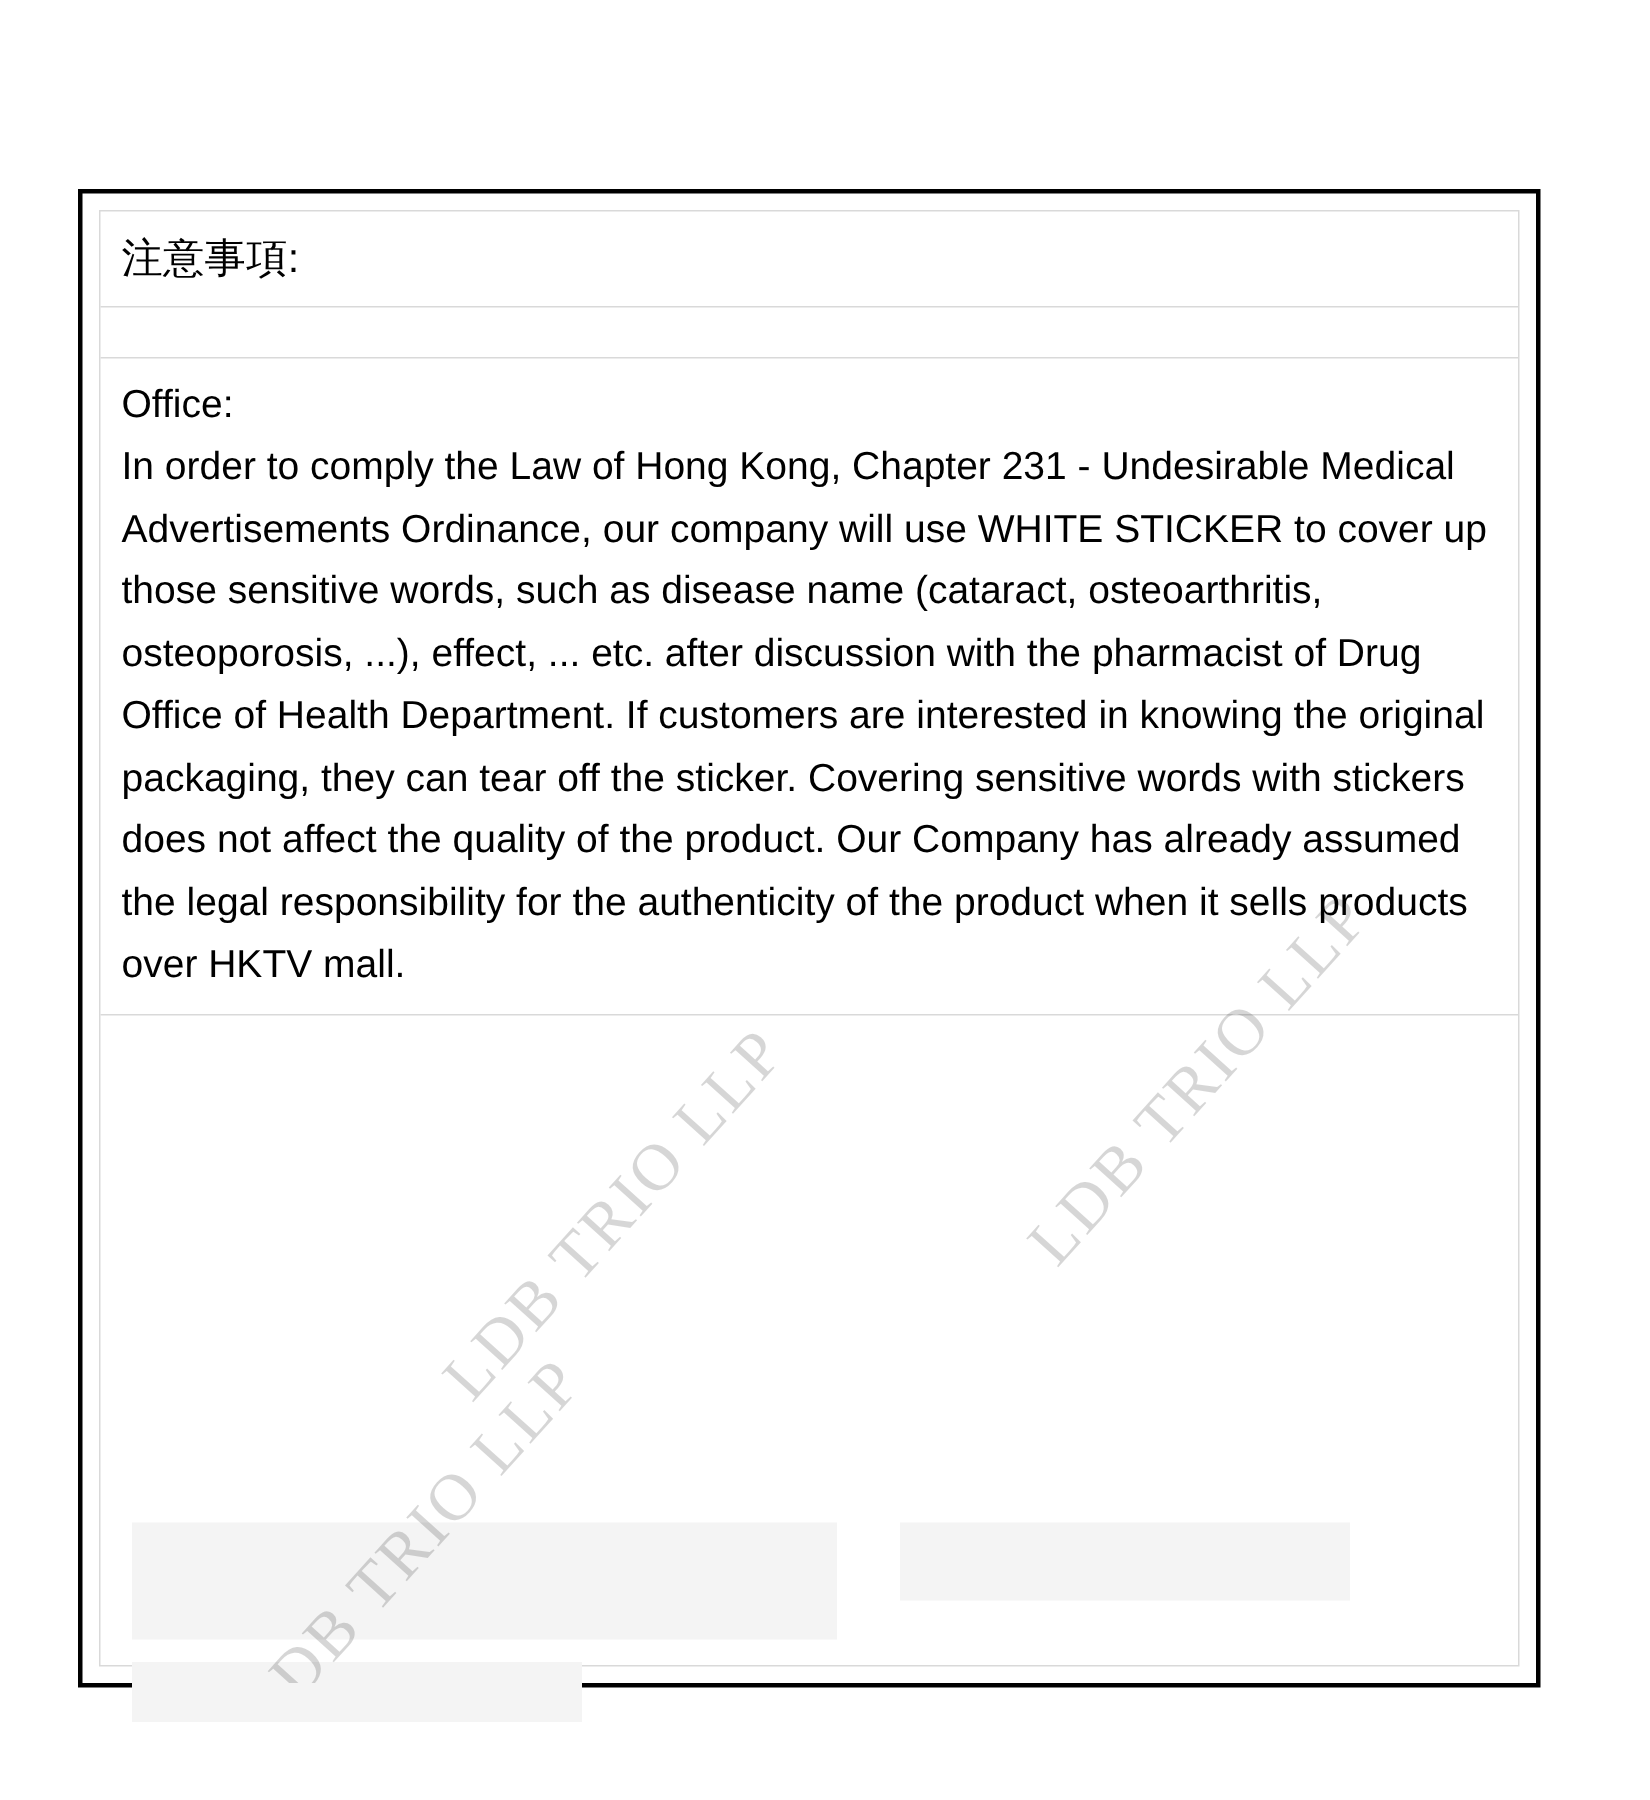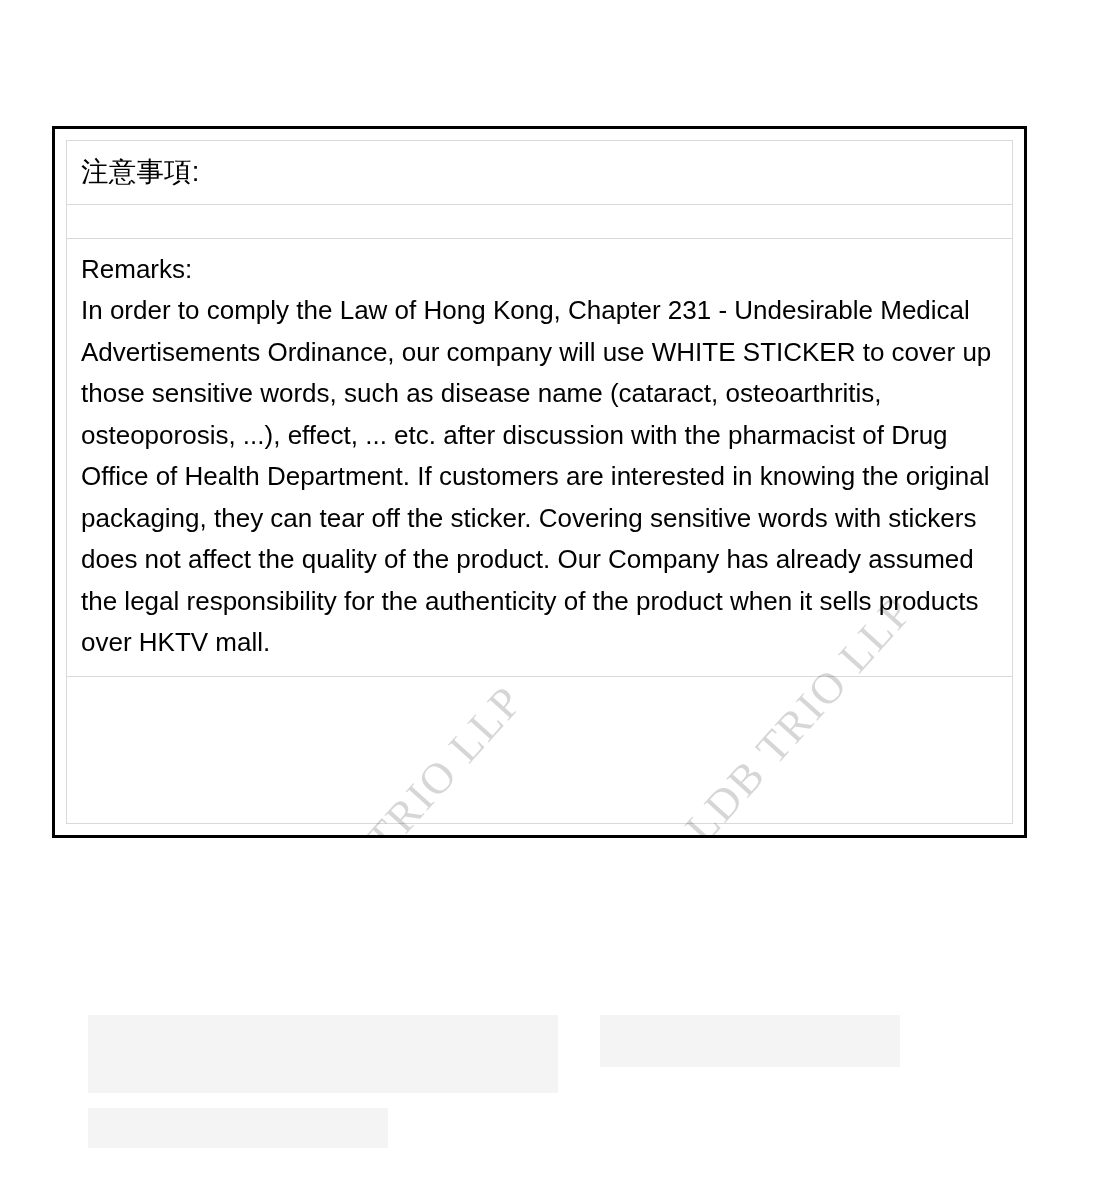--- a/index.html
+++ b/index.html
@@ -15,21 +15,21 @@
     font-family: "Liberation Sans", sans-serif;
     color: #000000;
   }
 
   
   .notice-frame {
     position: absolute;
     left: 52px;
     top: 126px;
     width: 975px;
-    height: 712px;
+    height: 999px;
     border: 3px solid #000000;
     background: #ffffff;
     box-sizing: border-box;
   }
 
   
   .inner-table {
     position: absolute;
     left: 11px;
     top: 11px;
@@ -117,21 +117,21 @@
 <div class="notice-frame">
   <div class="inner-table">
 
     <div class="cell">
       <div class="zh-block">注意事項:</div>
     </div>
 
     <div class="cell cell-spacer"></div>
 
     <div class="cell">
-      <div class="en-title">Remarks:</div>
+      <div class="en-title">Office:</div>
       <div class="en-block">In order to comply the Law of Hong Kong, Chapter 231 - Undesirable Medical Advertisements Ordinance, our company will use WHITE STICKER to cover up those sensitive words, such as disease name (cataract, osteoarthritis, osteoporosis, ...), effect, ... etc. after discussion with the pharmacist of Drug Office of Health Department. If customers are interested in knowing the original packaging, they can tear off the sticker. Covering sensitive words with stickers does not affect the quality of the product. Our Company has already assumed the legal responsibility for the authenticity of the product when it sells products over HKTV mall.</div>
     </div>
 
     <div class="cell cell-tail"></div>
   </div>
 
   <div class="watermark-layer">
     <div class="wm wm-1">LDB TRIO LLP</div>
     <div class="wm wm-2">LDB TRIO LLP</div>
     <div class="wm wm-3">LDB TRIO LLP</div>

